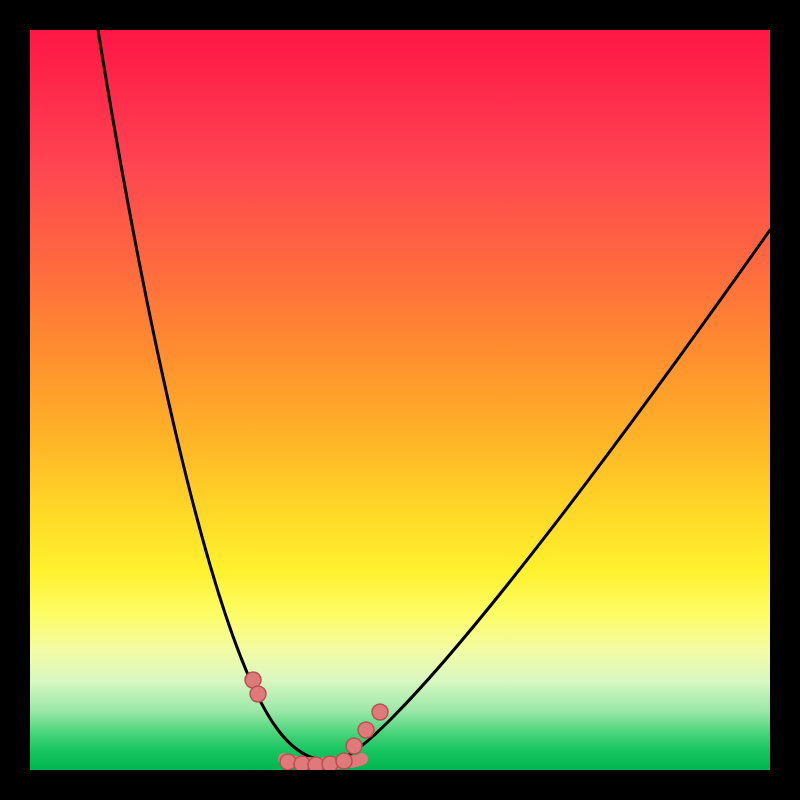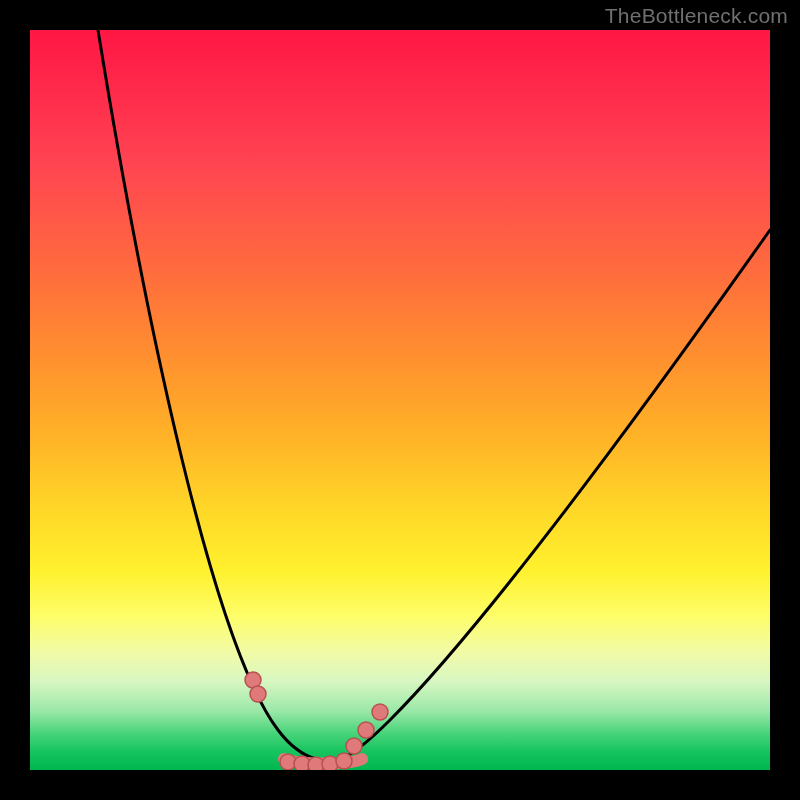--- a/index.html
+++ b/index.html
@@ -78,14 +78,13 @@
     <circle cy="716" r="8" fill="#e07a7a" stroke="#b85050" stroke-width="1.5" cx="324"></circle>
     <circle cy="700" r="8" fill="#e07a7a" stroke="#b85050" stroke-width="1.5" cx="336"></circle>
     <circle cy="682" r="8" fill="#e07a7a" stroke="#b85050" stroke-width="1.5" cx="350"></circle>
     <circle cy="732" r="8" fill="#e07a7a" stroke="#b85050" stroke-width="1.5" cx="258"></circle>
     <circle cy="734" r="8" fill="#e07a7a" stroke="#b85050" stroke-width="1.5" cx="272"></circle>
     <circle cy="735" r="8" fill="#e07a7a" stroke="#b85050" stroke-width="1.5" cx="286"></circle>
     <circle cy="734" r="8" fill="#e07a7a" stroke="#b85050" stroke-width="1.5" cx="300"></circle>
     <circle cy="731" r="8" fill="#e07a7a" stroke="#b85050" stroke-width="1.5" cx="314"></circle>
   </svg>
 
-  <div class="watermark">TheBottleneck.com</div>
 </div>
 
 </body></html>

